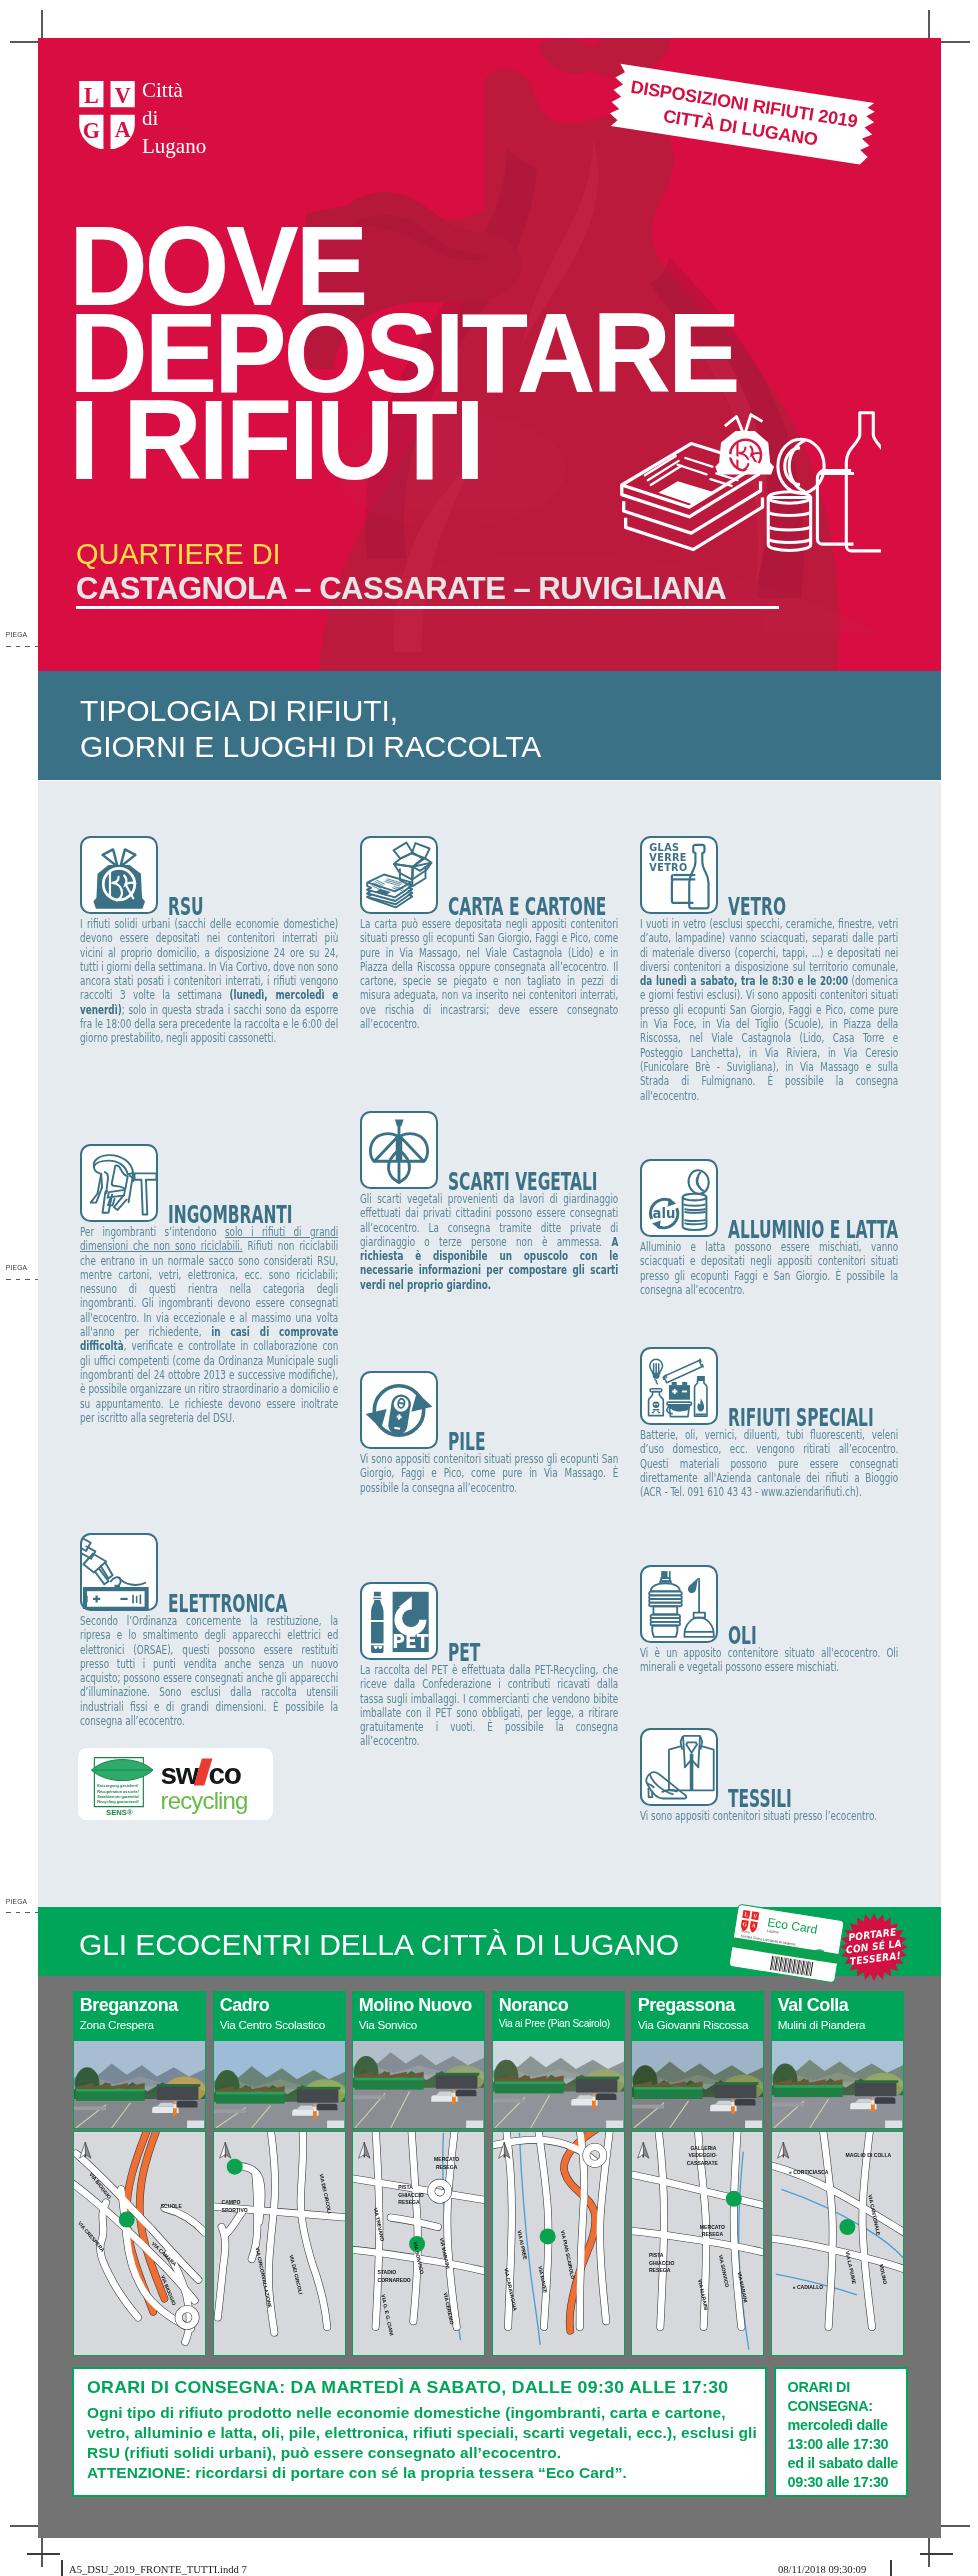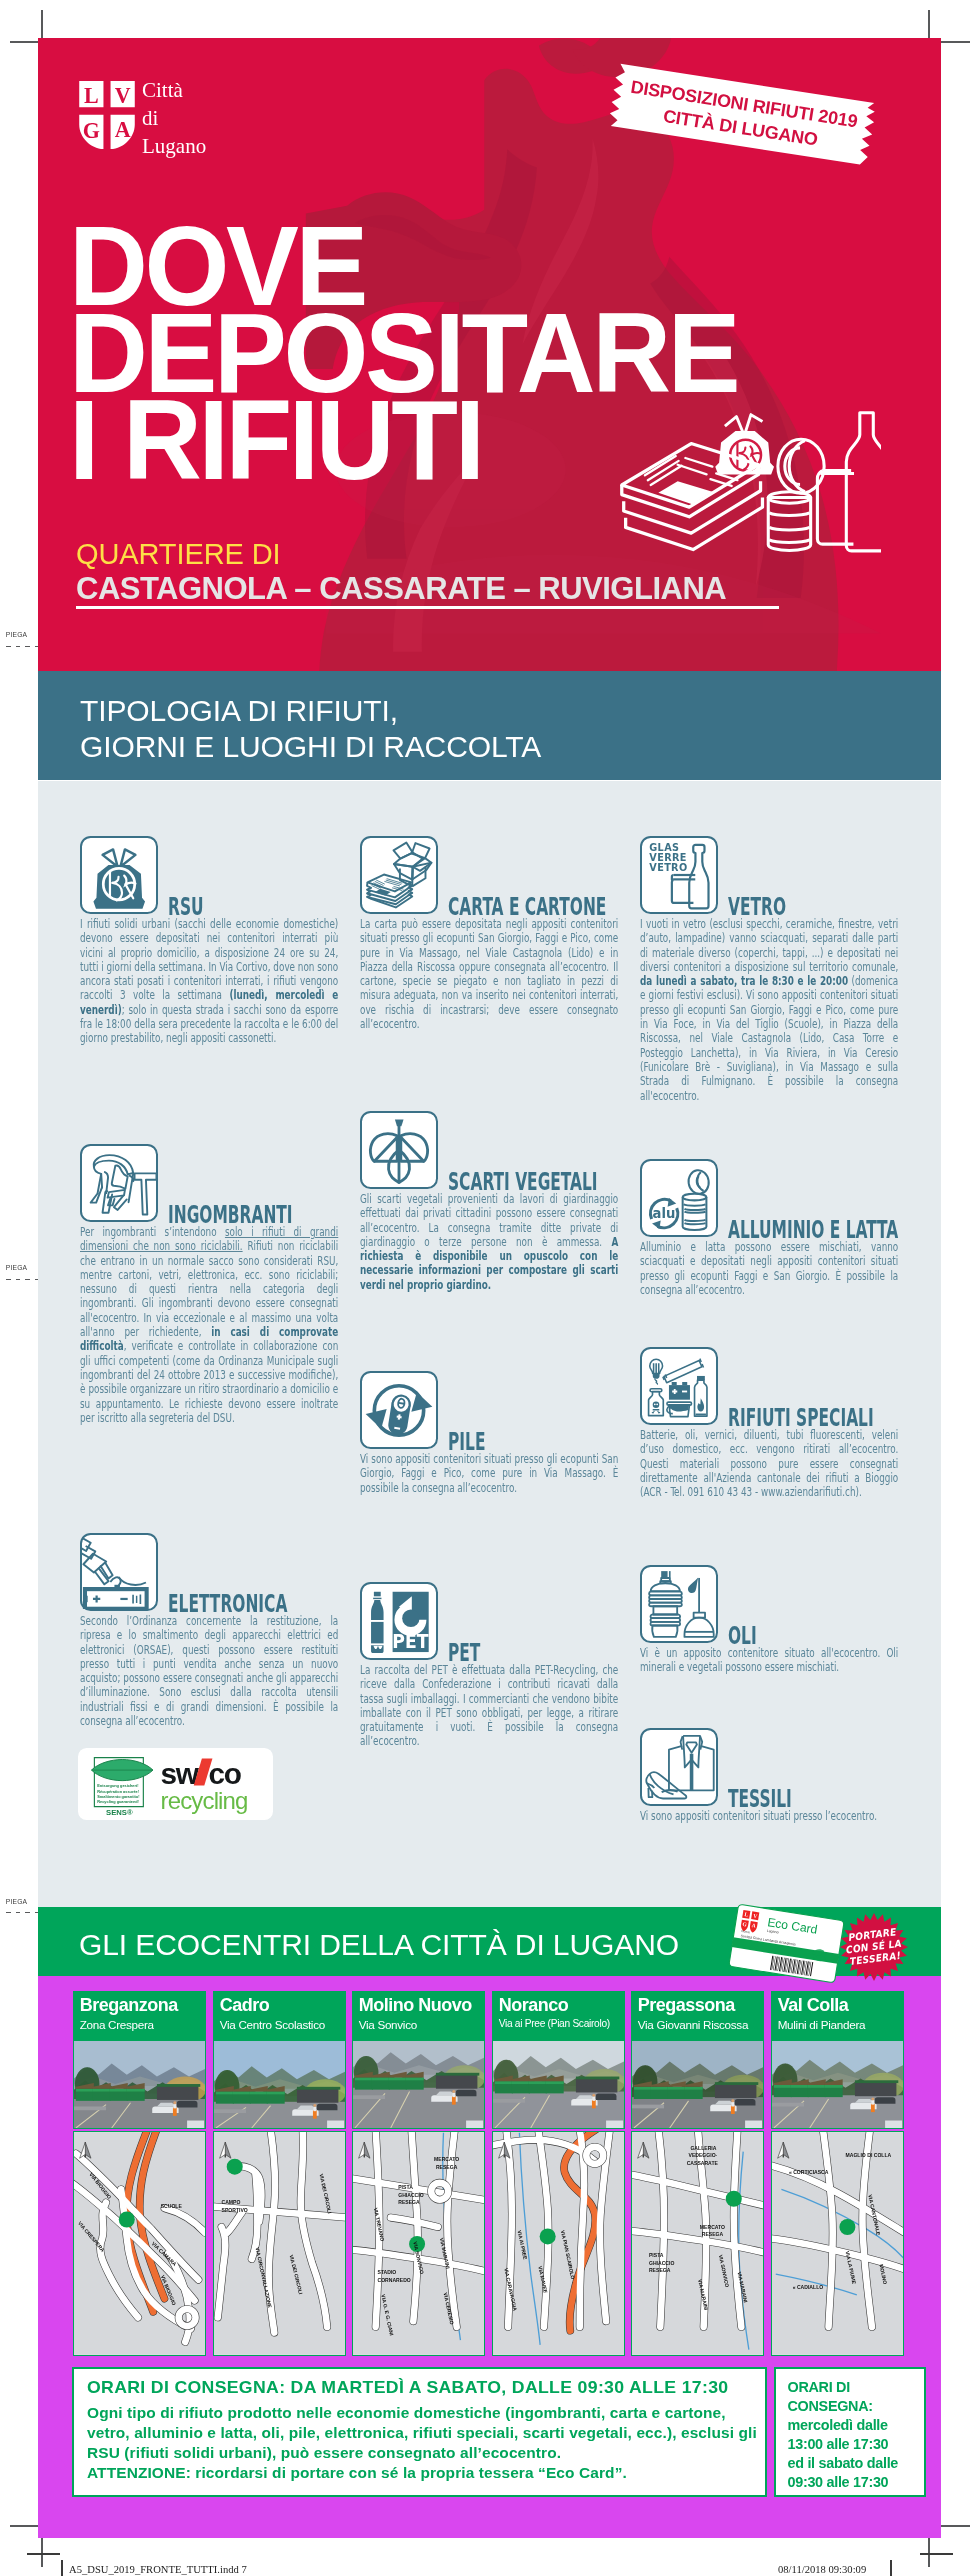--- a/index.html
+++ b/index.html
@@ -61,21 +61,21 @@
           transform:scaleX(.785);transform-origin:left top;letter-spacing:0;
           width:329px;}
   .sectxt b{color:#3b7187;font-weight:bold;}
   .sectxt u{text-decoration:underline;text-underline-offset:1.4px;}
 
   
   .swico{position:absolute;left:40px;top:1710px;width:195px;height:72px;
          background:#fff;border-radius:8.6px;}
 
   
-  .ecowrap{position:absolute;left:0;top:1869px;width:903px;height:631px;background:#d946ef;text-decoration:underline;}
+  .ecowrap{position:absolute;left:0;top:1869px;width:903px;height:631px;background:#737373;text-decoration:underline;}
   .ecohead{position:absolute;left:0;top:0;width:903px;height:69px;background:#00a55a;}
   .ecotitle{position:absolute;left:41px;top:21px;color:#fff;font-size:30px;letter-spacing:-0.1px;}
   .ecocard{position:absolute;left:695px;top:2.9px;width:107px;height:67px;
            transform:rotate(9deg);}
   .burst{position:absolute;left:802px;top:5.8px;width:68px;height:68px;}
   .burstxt{position:absolute;left:0;top:0;width:68px;height:68px;color:#fff;
            font-weight:bold;font-size:10px;line-height:11.7px;text-align:center;
            font-style:italic;letter-spacing:0.3px;
            font-family:"DejaVu Sans Condensed","Liberation Sans",sans-serif;
            transform:rotate(-7deg);display:flex;align-items:center;justify-content:center;}
@@ -96,21 +96,21 @@
 
   .orari{position:absolute;left:34px;top:460px;width:695px;height:130px;
          border:2.9px solid #00a55a;box-sizing:border-box;background:#fff;}
   .orari .l1{position:absolute;left:12.5px;top:8.6px;color:#00a55a;font-weight:bold;font-size:16.7px;
              letter-spacing:0.3px;font-family:"Liberation Sans",sans-serif;white-space:nowrap;
              transform:scaleX(1.06);transform-origin:left top;}
   .orari .l2{position:absolute;left:12.5px;top:34px;color:#00a55a;font-weight:bold;font-size:14.8px;
              line-height:20px;letter-spacing:0.1px;width:645px;
              transform:scaleX(1.045);transform-origin:left top;
              font-family:"Liberation Sans",sans-serif;}
-  .orari2{position:absolute;left:736px;top:460px;width:152px;height:130px;
+  .orari2{position:absolute;left:736px;top:460px;width:134px;height:130px;
           border:2.9px solid #00a55a;box-sizing:border-box;background:#fff;}
   .orari2 .t{position:absolute;left:11.5px;top:8.6px;color:#00a55a;font-weight:bold;font-size:14.4px;
              line-height:19px;letter-spacing:-0.3px;font-family:"Liberation Sans",sans-serif;
              white-space:nowrap;}
 
   
   .footline{position:absolute;background:#3a3a3a;}
   .foot{position:absolute;font-family:"Liberation Serif",serif;font-size:10.6px;color:#222;}
 </style>
 </head>

